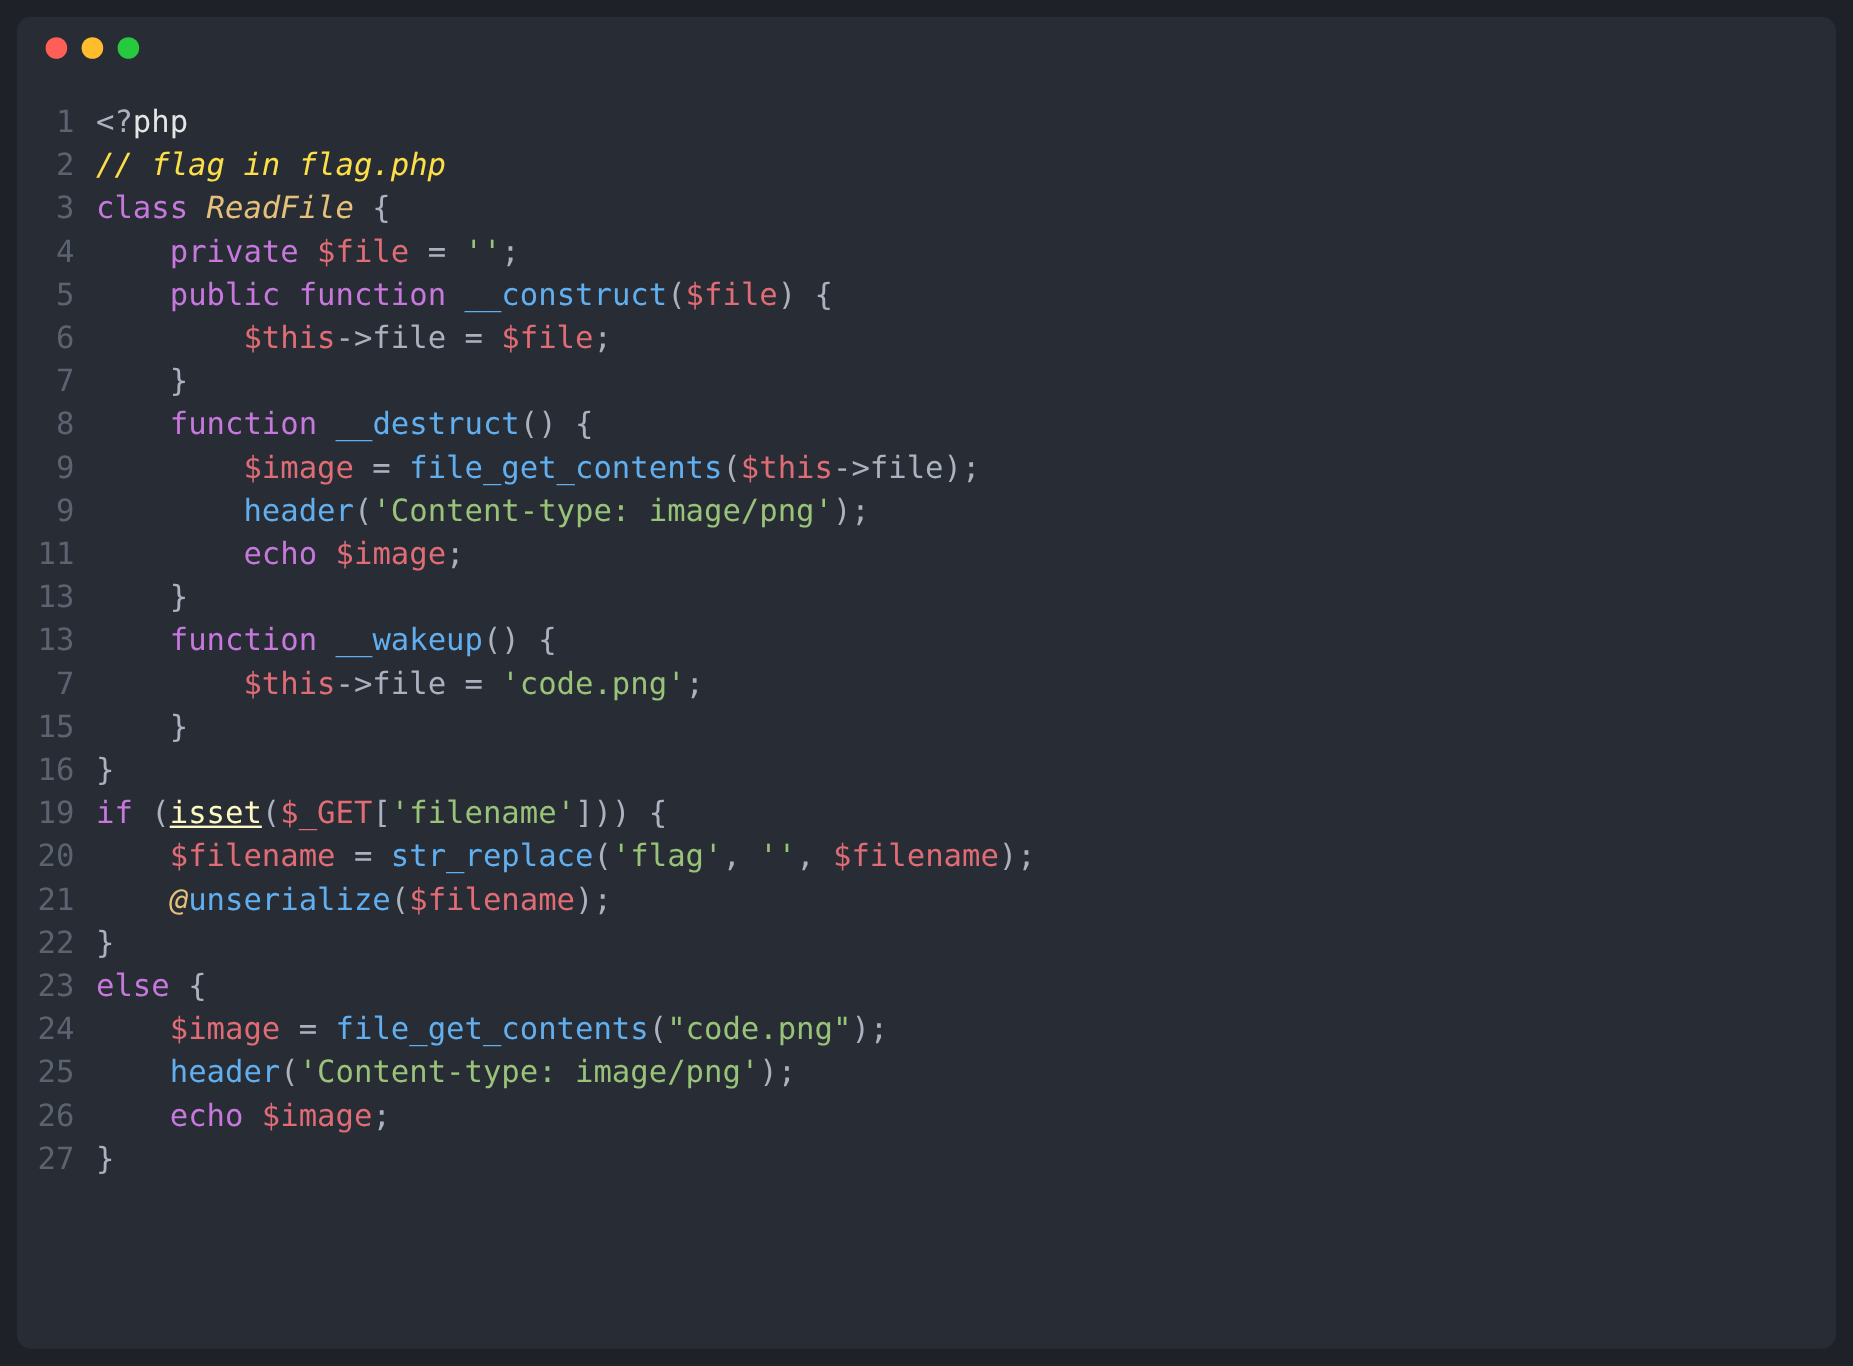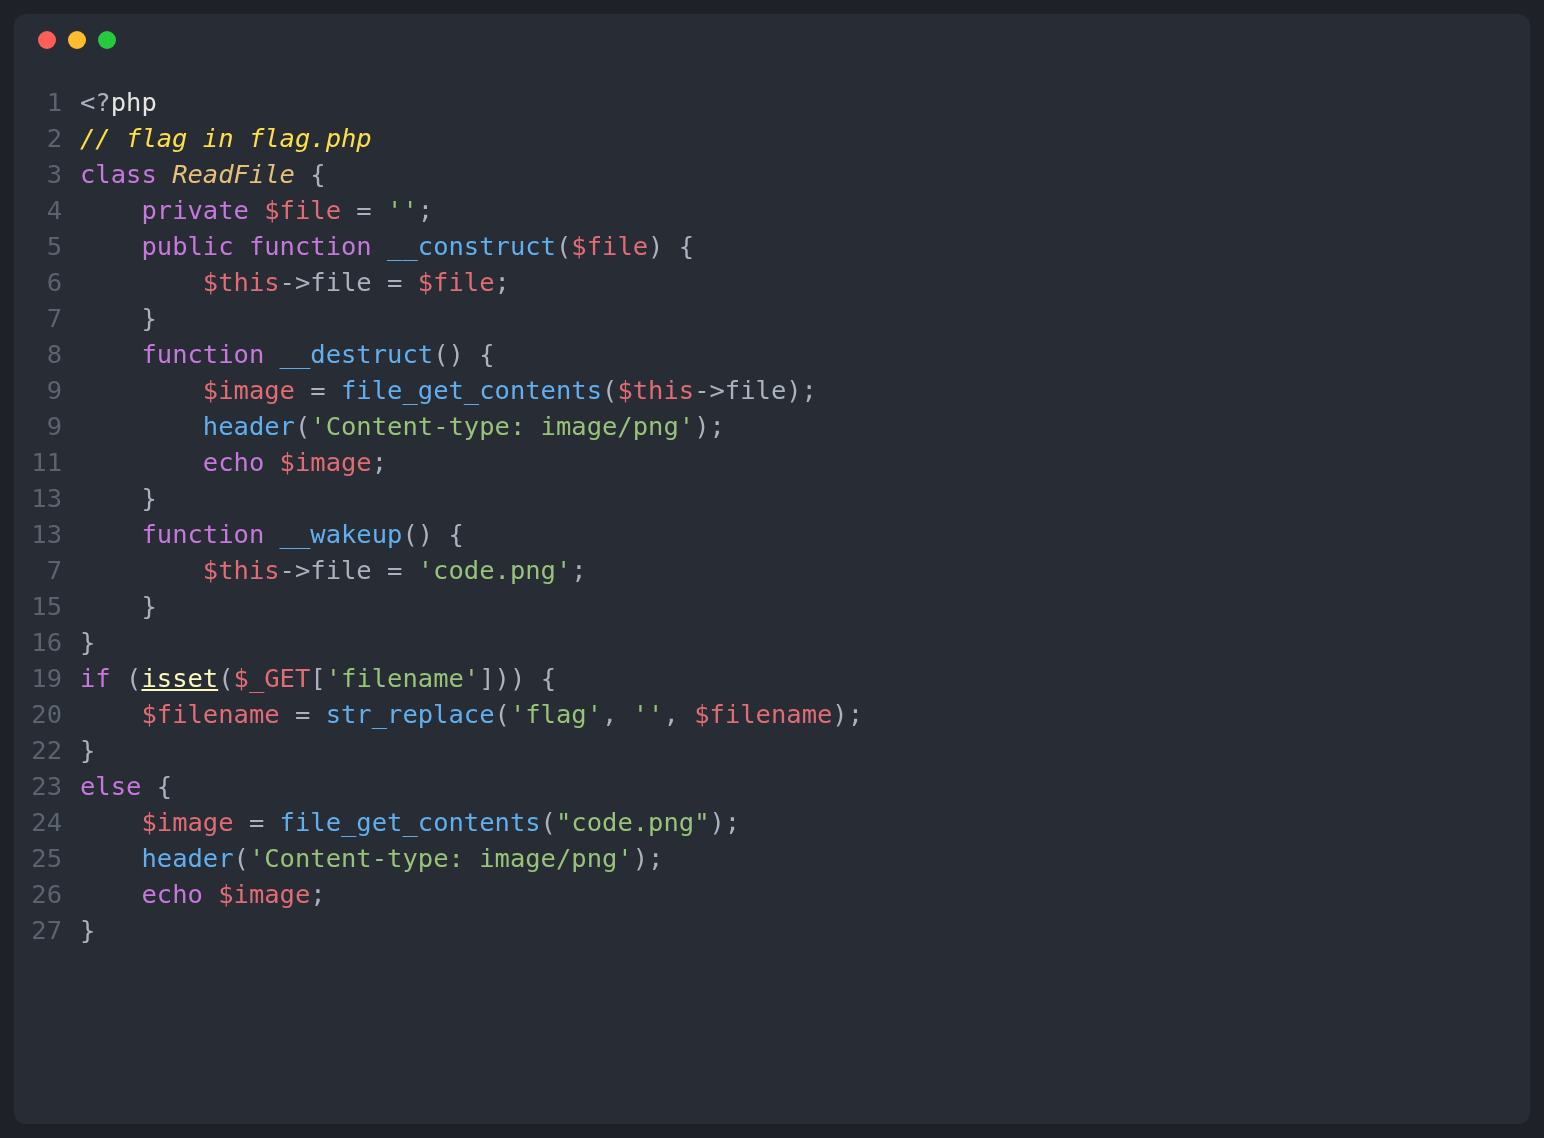--- a/index.html
+++ b/index.html
@@ -88,20 +88,21 @@
       <div class="line"><span class="gutter">9</span><span class="code"><span class="tk-def">        </span><span class="tk-var">$image</span><span class="tk-def"> = </span><span class="tk-fn">file_get_contents</span><span class="tk-def">(</span><span class="tk-var">$this</span><span class="tk-def">-&gt;file);</span></span></div>
       <div class="line"><span class="gutter">9</span><span class="code"><span class="tk-def">        </span><span class="tk-fn">header</span><span class="tk-def">(</span><span class="tk-str">'Content-type: image/png'</span><span class="tk-def">);</span></span></div>
       <div class="line"><span class="gutter">11</span><span class="code"><span class="tk-def">        </span><span class="tk-kw">echo</span><span class="tk-def"> </span><span class="tk-var">$image</span><span class="tk-def">;</span></span></div>
       <div class="line"><span class="gutter">13</span><span class="code"><span class="tk-def">    }</span></span></div>
       <div class="line"><span class="gutter">13</span><span class="code"><span class="tk-def">    </span><span class="tk-kw">function</span><span class="tk-def"> </span><span class="tk-fn">__wakeup</span><span class="tk-def">() {</span></span></div>
       <div class="line"><span class="gutter">7</span><span class="code"><span class="tk-def">        </span><span class="tk-var">$this</span><span class="tk-def">-&gt;file = </span><span class="tk-str">'code.png'</span><span class="tk-def">;</span></span></div>
       <div class="line"><span class="gutter">15</span><span class="code"><span class="tk-def">    }</span></span></div>
       <div class="line"><span class="gutter">16</span><span class="code"><span class="tk-def">}</span></span></div>
       <div class="line"><span class="gutter">19</span><span class="code"><span class="tk-kw">if</span><span class="tk-def"> (</span><span class="tk-builtin">isset</span><span class="tk-def">(</span><span class="tk-var">$_GET</span><span class="tk-def">[</span><span class="tk-str">'filename'</span><span class="tk-def">])) {</span></span></div>
       <div class="line"><span class="gutter">20</span><span class="code"><span class="tk-def">    </span><span class="tk-var">$filename</span><span class="tk-def"> = </span><span class="tk-fn">str_replace</span><span class="tk-def">(</span><span class="tk-str">'flag'</span><span class="tk-def">, </span><span class="tk-str">''</span><span class="tk-def">, </span><span class="tk-var">$filename</span><span class="tk-def">);</span></span></div>
+      <div class="line"><span class="gutter">21</span><span class="code"><span class="tk-def">    </span><span class="tk-cls">@</span><span class="tk-fn">unserialize</span><span class="tk-def">(</span><span class="tk-var">$filename</span><span class="tk-def">);</span></span></div>
       <div class="line"><span class="gutter">22</span><span class="code"><span class="tk-def">}</span></span></div>
       <div class="line"><span class="gutter">23</span><span class="code"><span class="tk-kw">else</span><span class="tk-def"> {</span></span></div>
       <div class="line"><span class="gutter">24</span><span class="code"><span class="tk-def">    </span><span class="tk-var">$image</span><span class="tk-def"> = </span><span class="tk-fn">file_get_contents</span><span class="tk-def">(</span><span class="tk-str">"code.png"</span><span class="tk-def">);</span></span></div>
       <div class="line"><span class="gutter">25</span><span class="code"><span class="tk-def">    </span><span class="tk-fn">header</span><span class="tk-def">(</span><span class="tk-str">'Content-type: image/png'</span><span class="tk-def">);</span></span></div>
       <div class="line"><span class="gutter">26</span><span class="code"><span class="tk-def">    </span><span class="tk-kw">echo</span><span class="tk-def"> </span><span class="tk-var">$image</span><span class="tk-def">;</span></span></div>
       <div class="line"><span class="gutter">27</span><span class="code"><span class="tk-def">}</span></span></div>
     </div>
 </div>
 
 </body></html>

